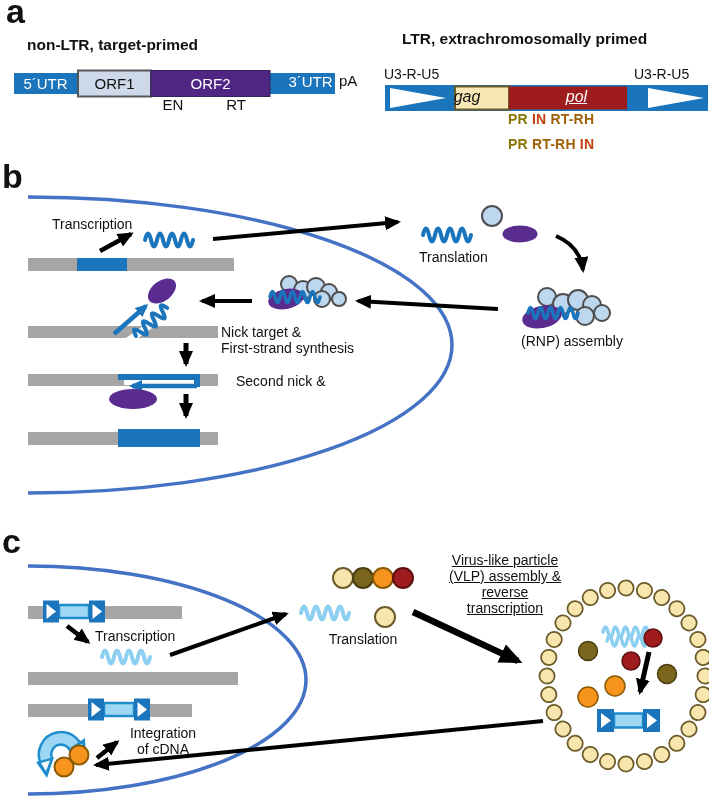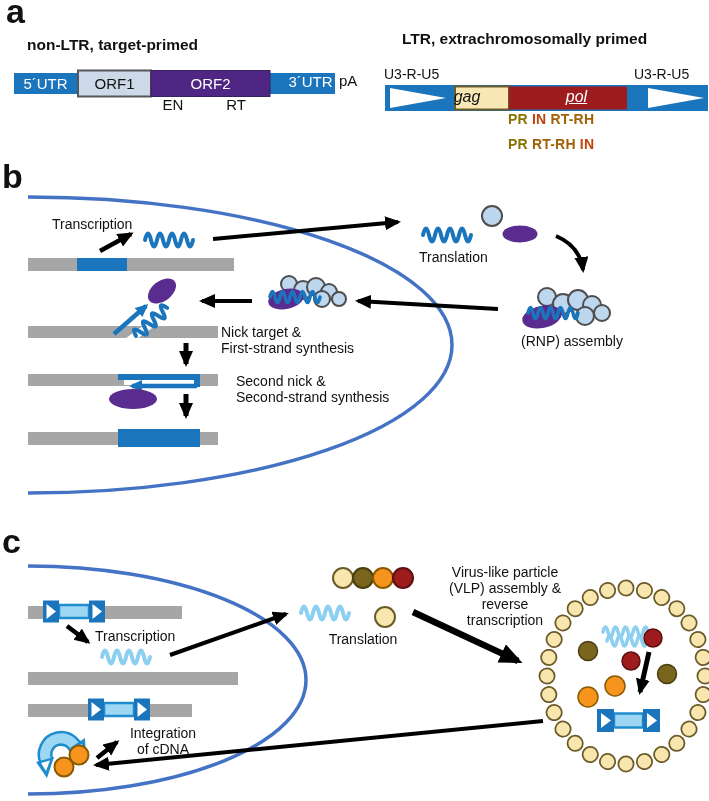--- a/index.html
+++ b/index.html
@@ -228,27 +228,26 @@
   <div class="lbl small" style="left:419px;top:249px;">Translation</div>
   <div class="lbl small center" style="left:492px;top:333px;width:160px;">
     <div>(RNP) assembly</div>
   </div>
   <div class="lbl small" style="left:221px;top:324px;">
     <div>Nick target &amp;</div>
     <div>First-strand synthesis</div>
   </div>
   <div class="lbl small" style="left:204px;top:373px;margin-left:32px;">
     <div>Second nick &amp;</div>
-    <div>Second-strand synthesis</div>
   </div>
 
   <div class="lbl panel-letter" style="left:2px;top:522px;">c</div>
   <div class="lbl small" style="left:95px;top:628px;">Transcription</div>
   <div class="lbl small center" style="left:317px;top:631px;width:92px;">Translation</div>
-  <div class="lbl small center" style="left:429px;top:564px;width:152px;">
+  <div class="lbl small center" style="left:429px;top:552px;width:152px;text-decoration:underline;">
     <div>Virus-like particle</div>
     <div>(VLP) assembly &amp;</div>
     <div>reverse</div>
     <div>transcription</div>
   </div>
   <div class="lbl small center" style="left:116px;top:725px;width:94px;">
     <div>Integration</div>
     <div>of cDNA</div>
   </div>
 

